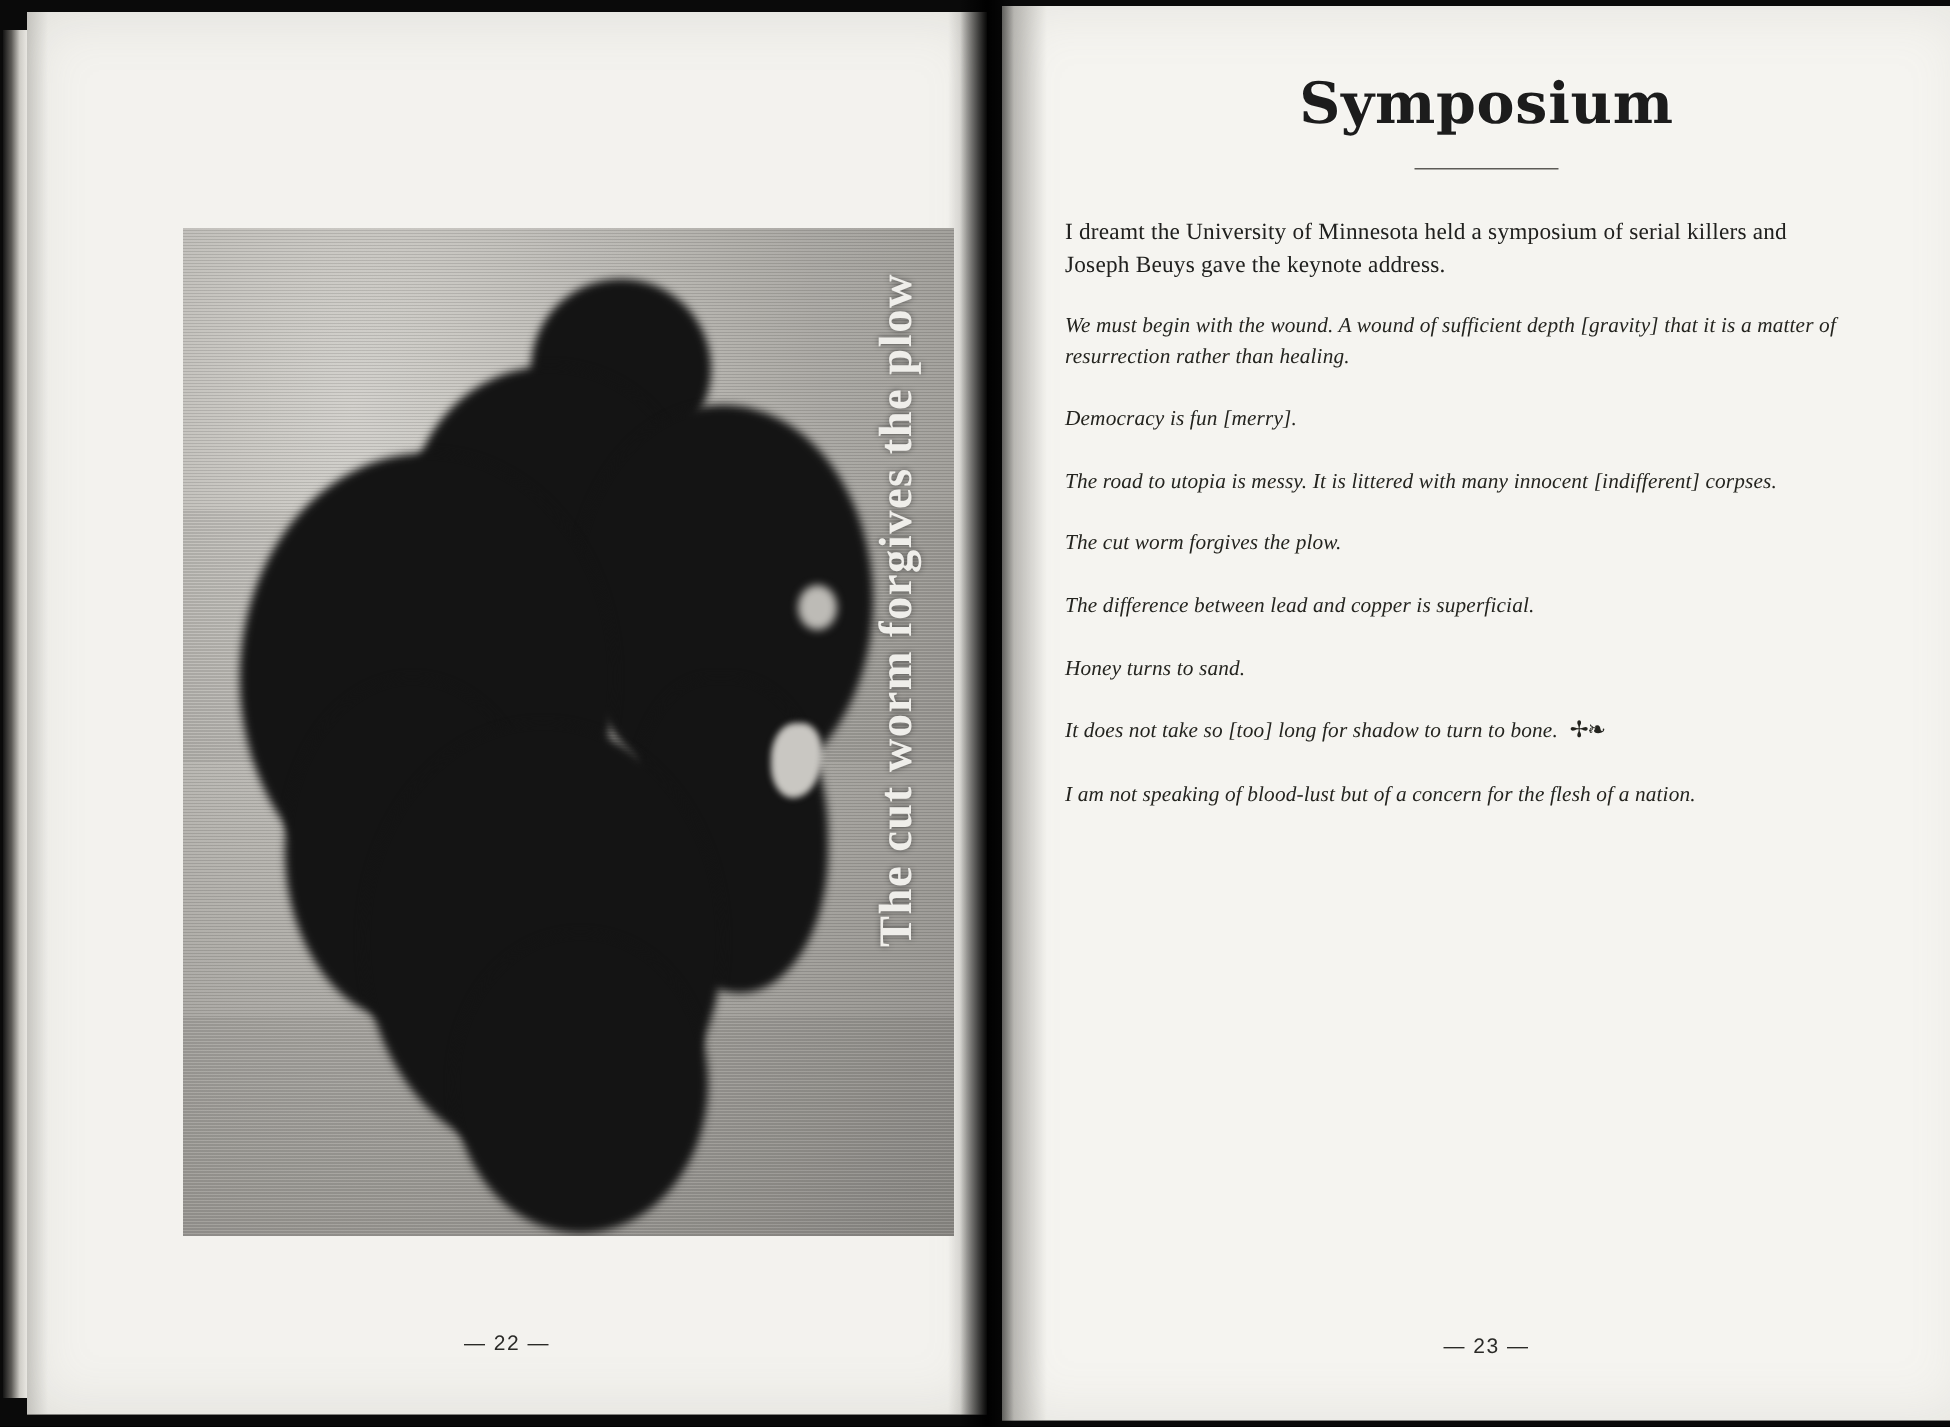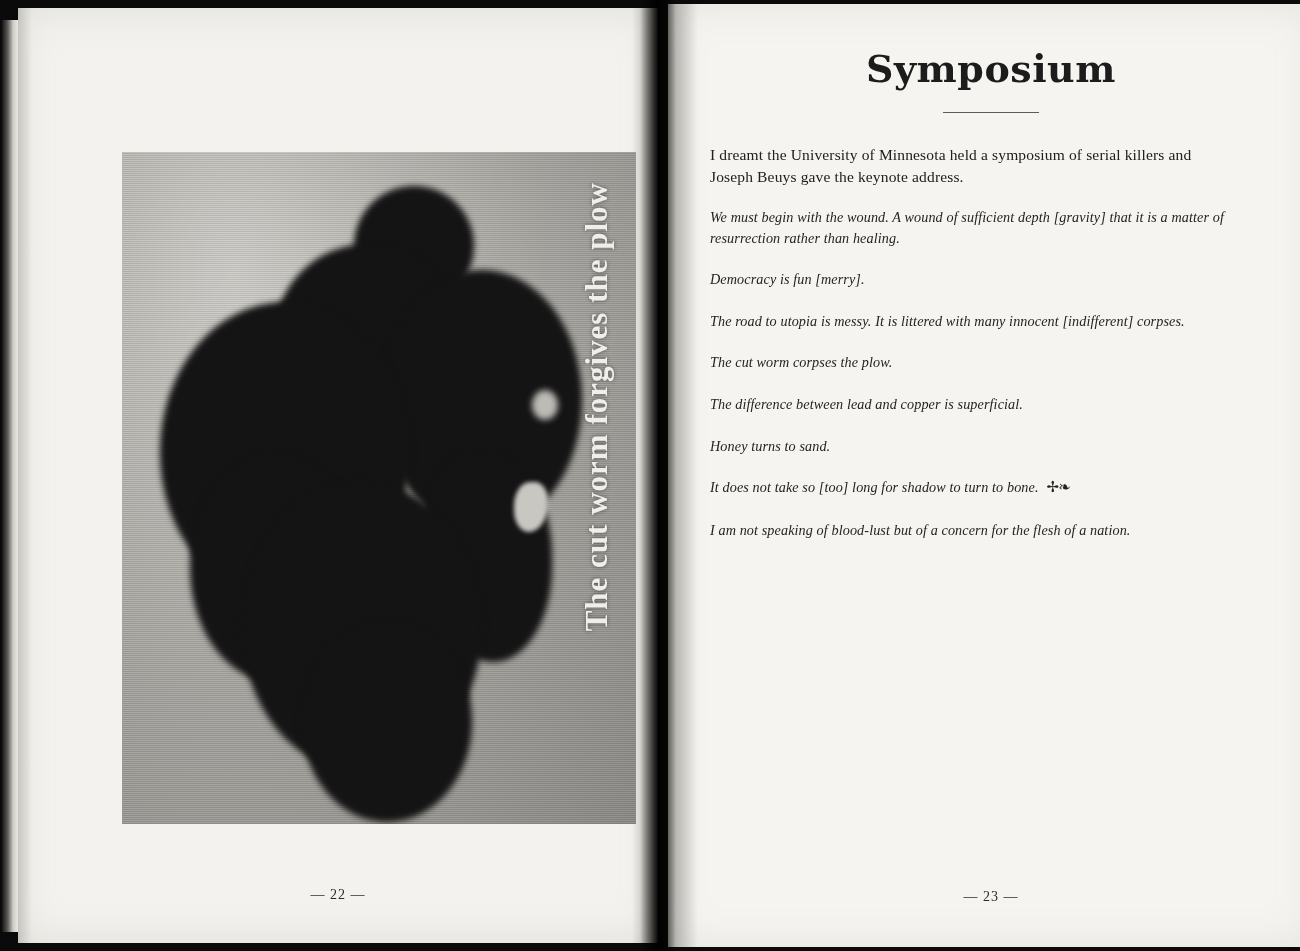--- a/index.html
+++ b/index.html
@@ -205,21 +205,21 @@
     padding-left: 8px;
     letter-spacing: -1px;
   }
 
   
   .folio {
     position: absolute;
     bottom: 42px;
     left: 0; right: 0;
     text-align: center;
-    font-family: Liberation Serif, serif;
+    font-family: Liberation Sans, sans-serif;
     font-size: 14px;
     color: #2a2a27;
     letter-spacing: 1px;
     margin-top: 20px;
   }
   .folio-left { bottom: 40px; }
 </style>
 </head>
 <body>
 
@@ -252,21 +252,21 @@
 
     <div class="chapter-title">Symposium</div>
     <div class="rule"></div>
 
     <div class="body">
       <p class="lede">I dreamt the University of Minnesota held a symposium of serial killers and Joseph Beuys gave the keynote address.</p>
 
       <p class="line">We must begin with the wound. A wound of sufficient depth [gravity] that it is a matter of resurrection rather than healing.</p>
       <p class="line">Democracy is fun [merry].</p>
       <p class="line">The road to utopia is messy. It is littered with many innocent [indifferent] corpses.</p>
-      <p class="line">The cut worm corpses the plow.</p>
+      <p class="line">The cut worm forgives the plow.</p>
       <p class="line">The difference between lead and copper is superficial.</p>
       <p class="line">Honey turns to sand.</p>
       <p class="line">
         <span>It does not take so [too] long for shadow to turn to bone.</span><span class="endmark">✢❧</span>
       </p>
 
       <p class="line">I am not speaking of blood-lust but of a concern for the flesh of a nation.</p>
     </div>
 
     <div class="folio">— 23 —</div>

